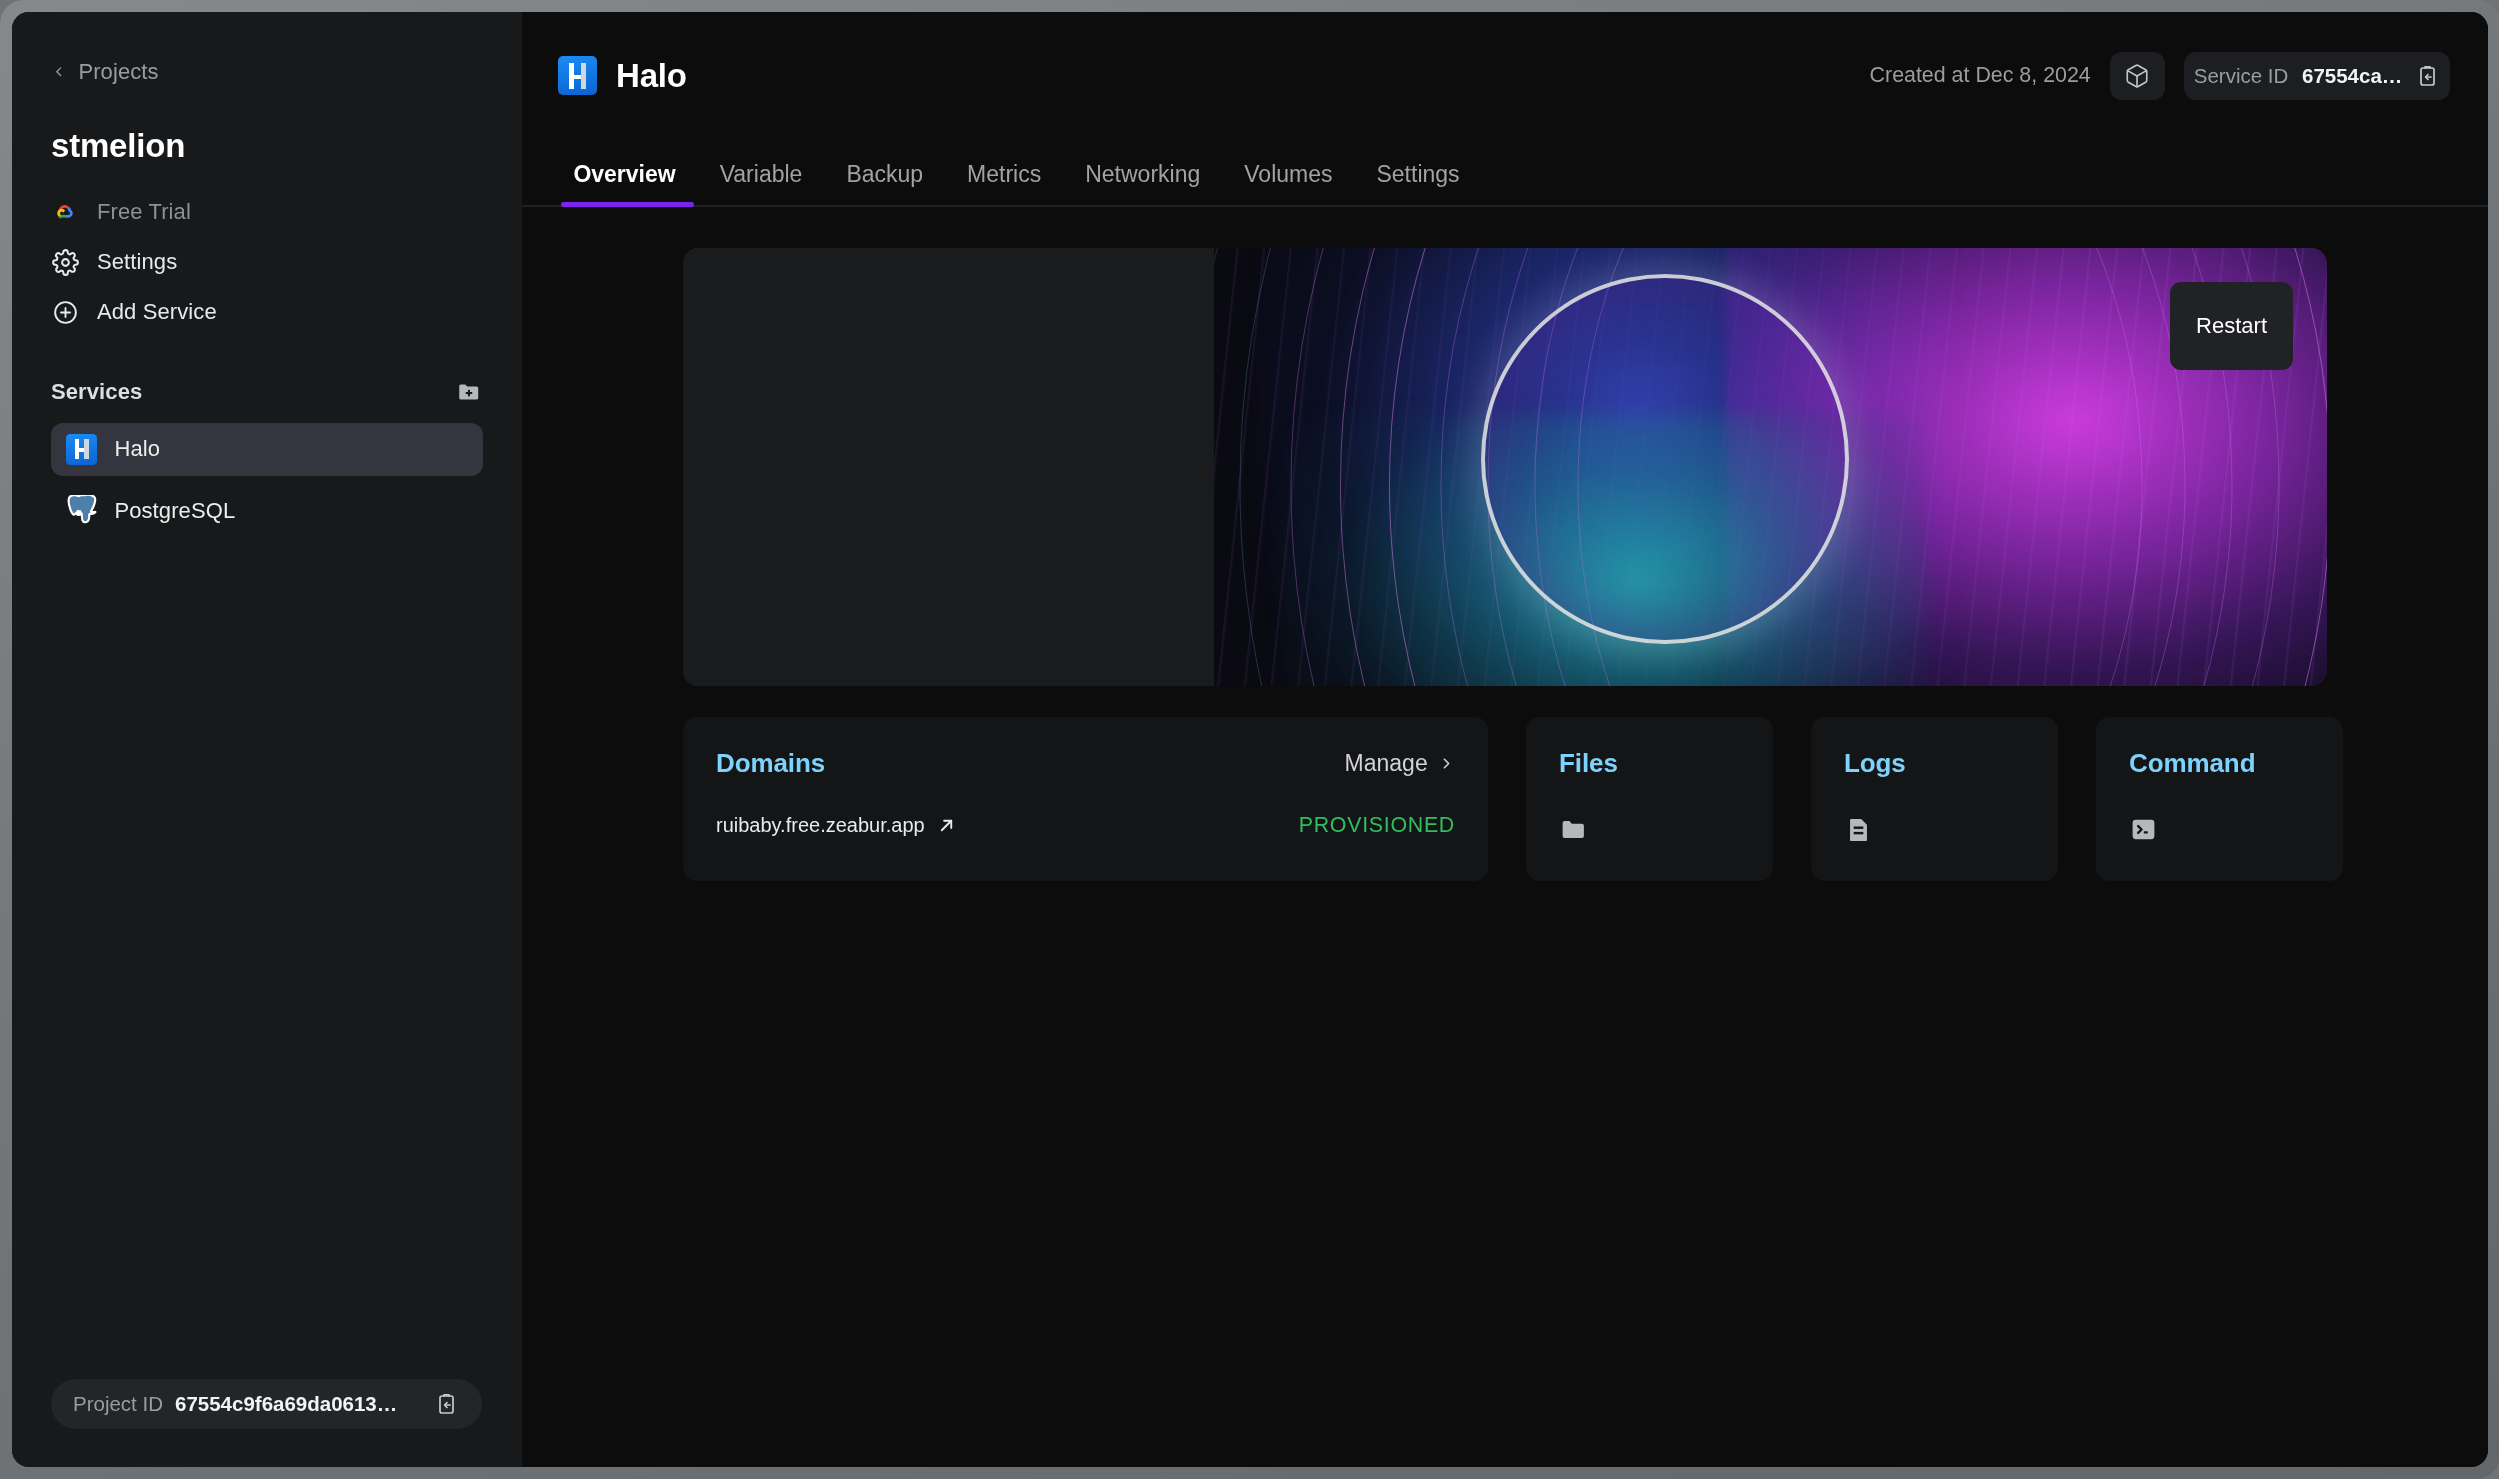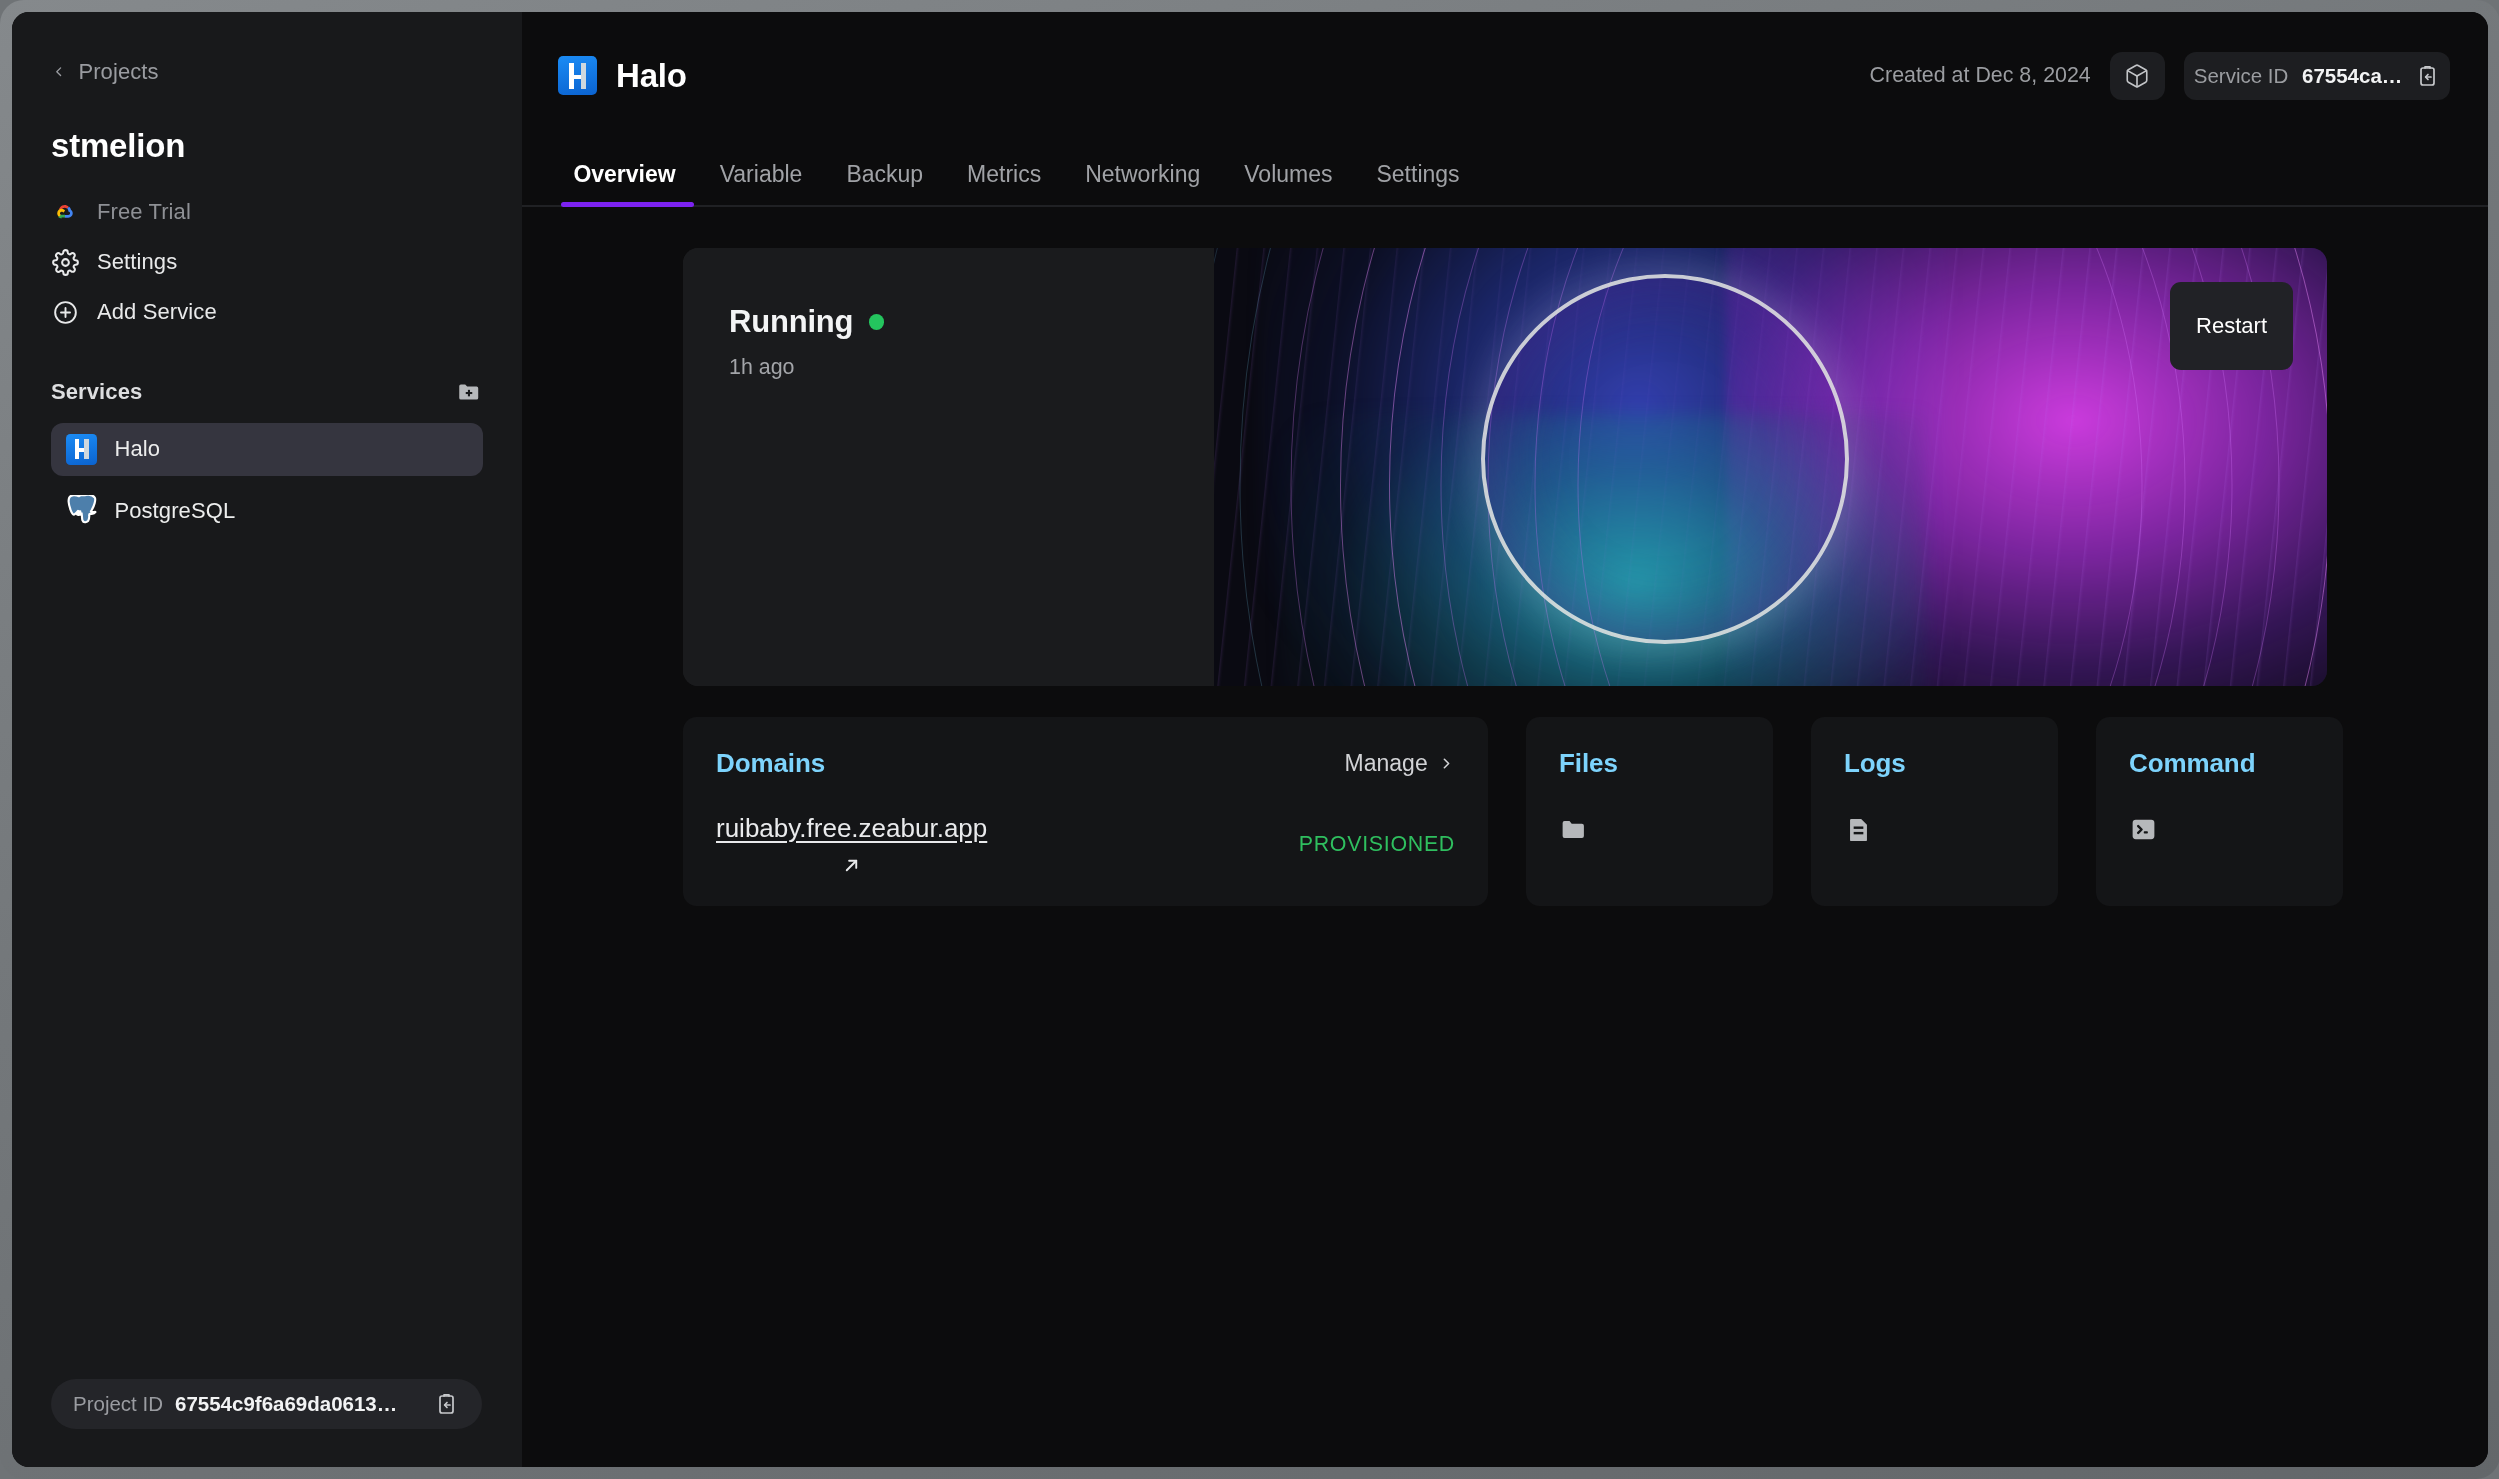--- a/index.html
+++ b/index.html
@@ -444,25 +444,23 @@
     display: flex; align-items: center; gap: 10.3px;
     font-size: 23px; color: #d2d3d6; cursor: pointer;
   }
 
   .domain-row {
     margin-top: 34px;
     display: flex; align-items: center; justify-content: space-between;
   }
   .domain-link {
     display: flex; align-items: center; gap: 12px;
-    font-size: 26px; color: #e9eaec;
-    text-decoration: underline;
+    font-size: 20px; color: #e9eaec;
     text-underline-offset: 4.3px;
     cursor: pointer;
-    flex-direction: column;
   }
   .domain-status { font-size: 21.4px; color: #2fbf5f; letter-spacing: 0.7px; }
 
   .card-icon { margin-top: 36px; width: 29px; height: 29px; }
 
   svg { display: block; }
 </style>
 </head>
 <body>
 
@@ -630,27 +628,20 @@
                 <span style="width:1040px;height:1335px;border-color:rgba(240,140,255,0.40);"></span>
                 <span style="width:1139px;height:1430px;border-color:rgba(230,130,255,0.30);"></span>
                 <span style="width:1241px;height:1532px;border-color:rgba(120,200,230,0.22);"></span>
                 <span style="width:1344px;height:1635px;border-color:rgba(110,190,225,0.18);"></span>
               </div>
               <div class="art-ring"></div>
               <div class="art-lines"></div>
             </div>
             <div class="art-fade-left"></div>
 
-            <div class="hero-left">
-              <div class="status-row">
-                <span class="status-text">Running</span>
-                <span class="status-dot"></span>
-              </div>
-              <div class="status-sub">1h ago</div>
-            </div>
 
             <button class="restart-btn">Restart</button>
           </section>
 
           <div class="cards-row">
 
             <section class="card domains">
               <div class="card-head">
                 <span class="card-title">Domains</span>
                 <span class="manage-link">

